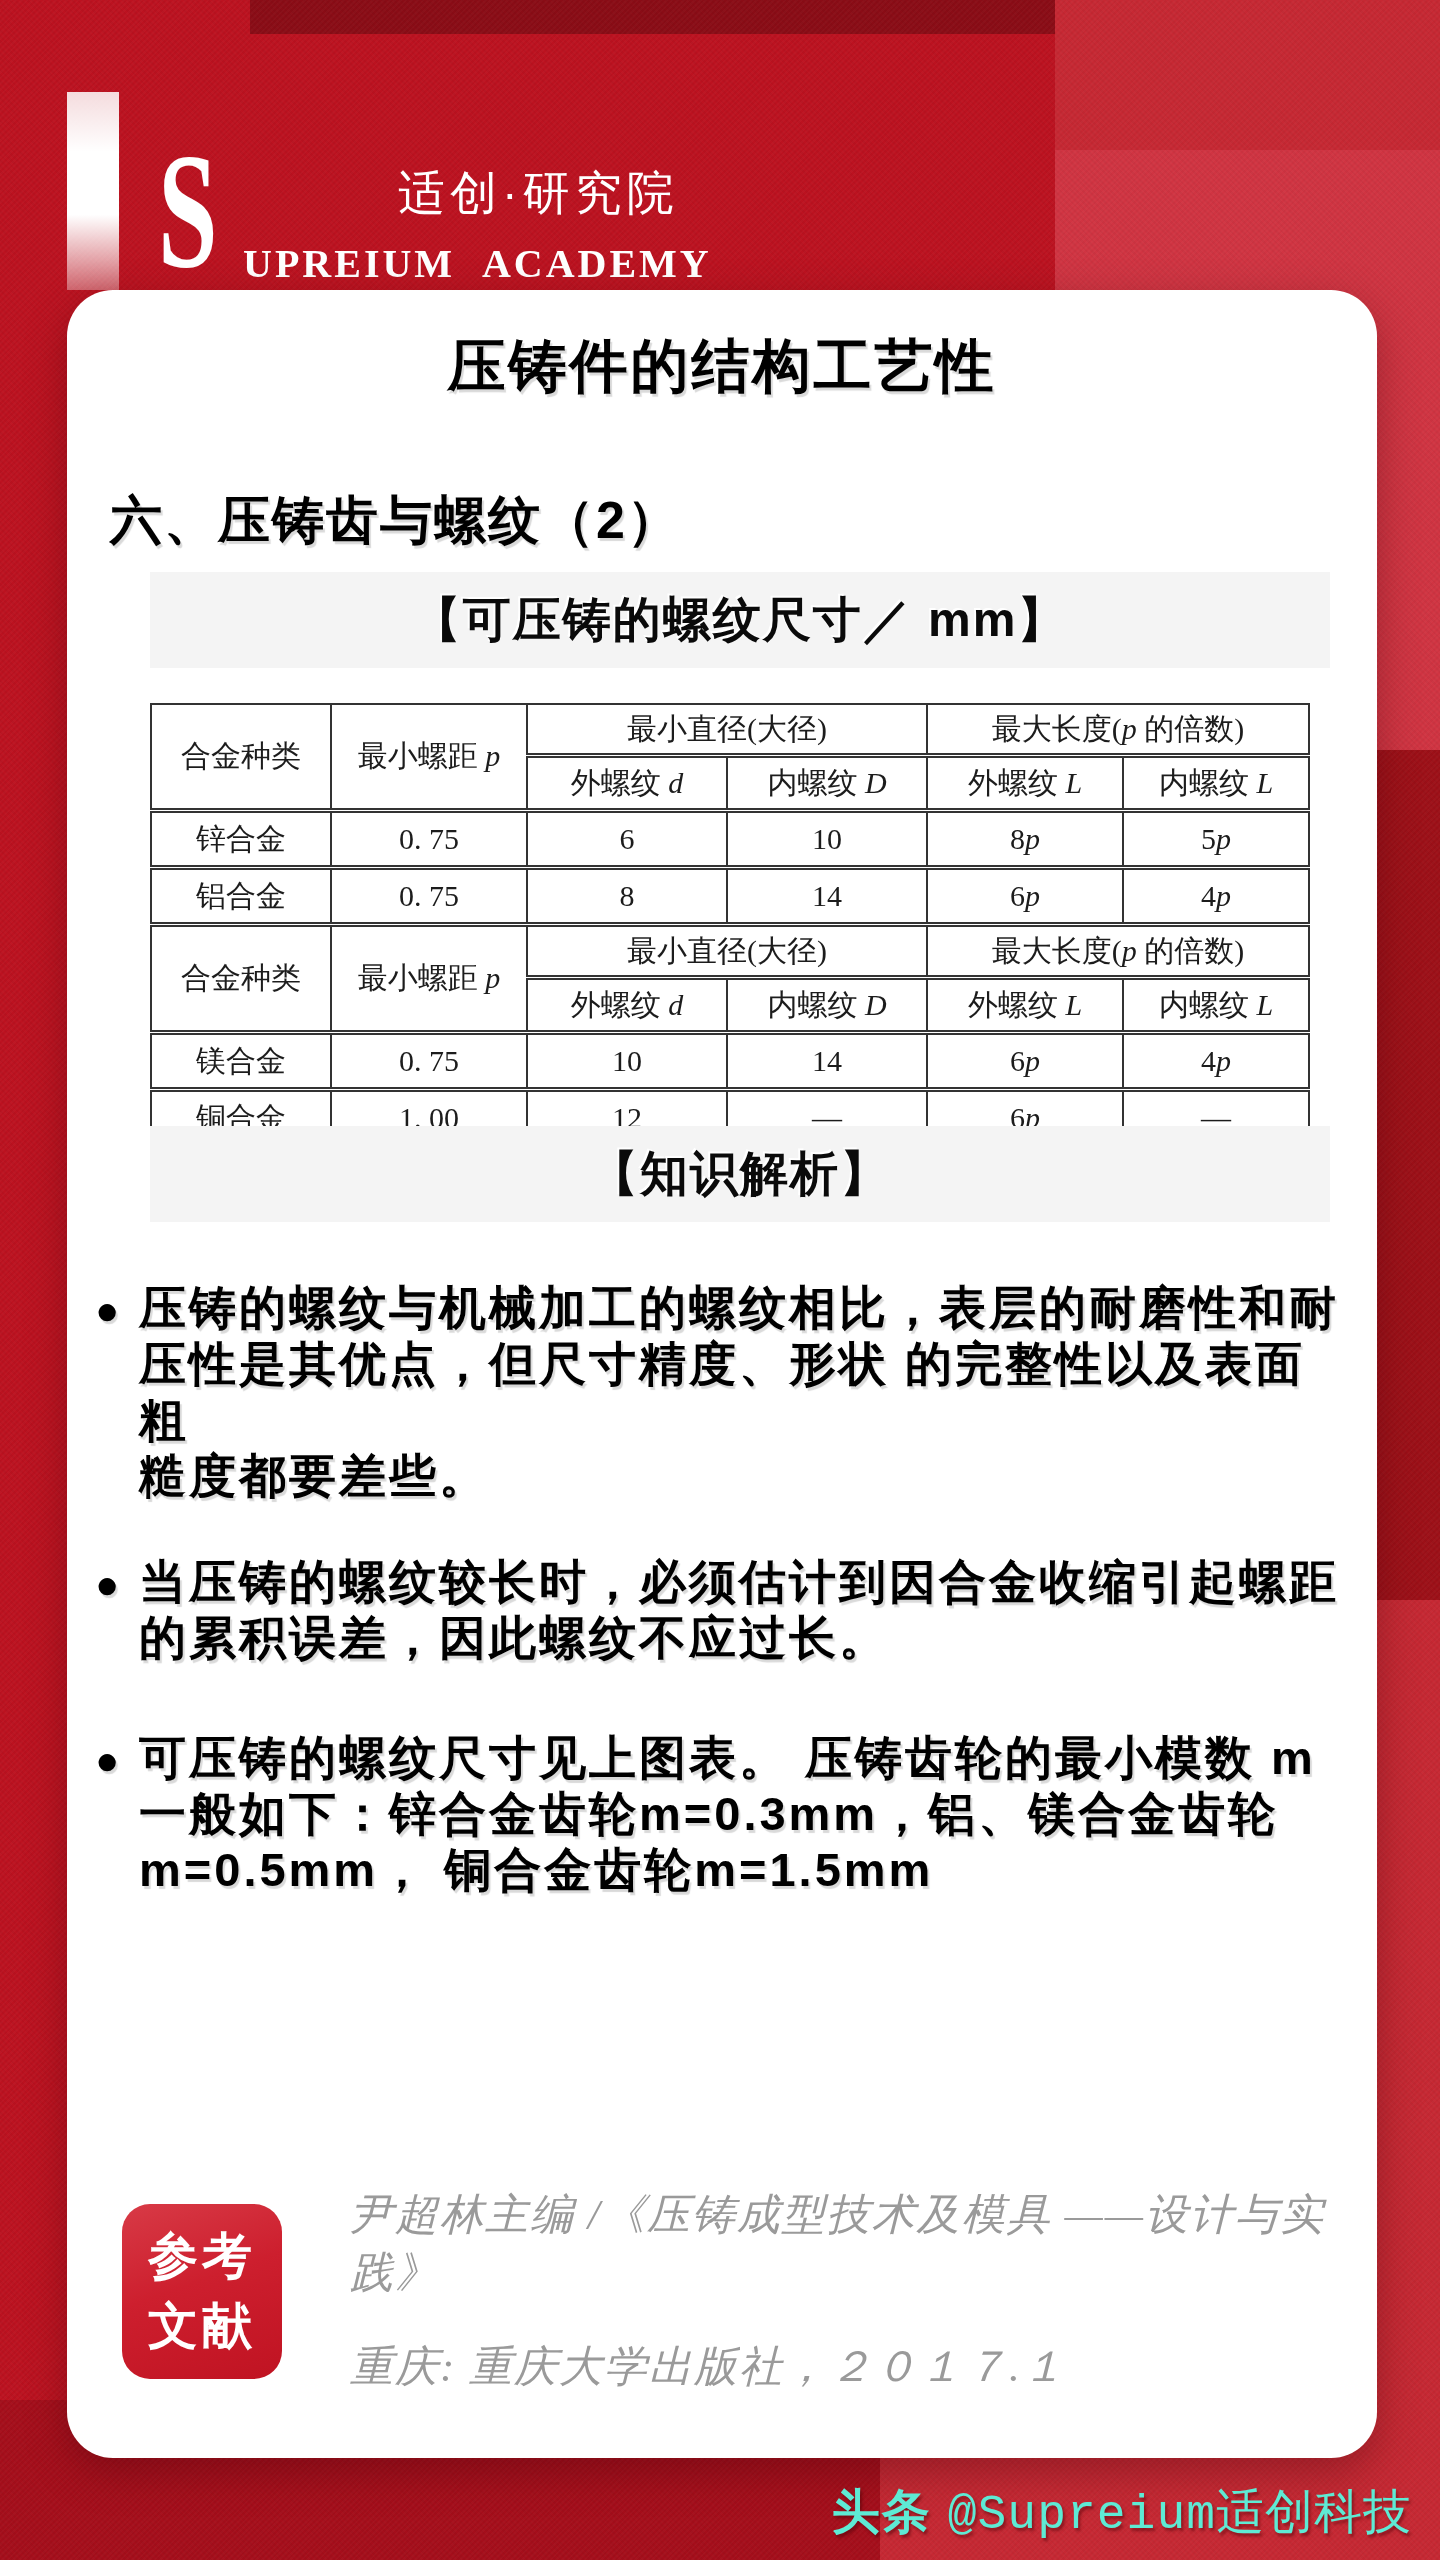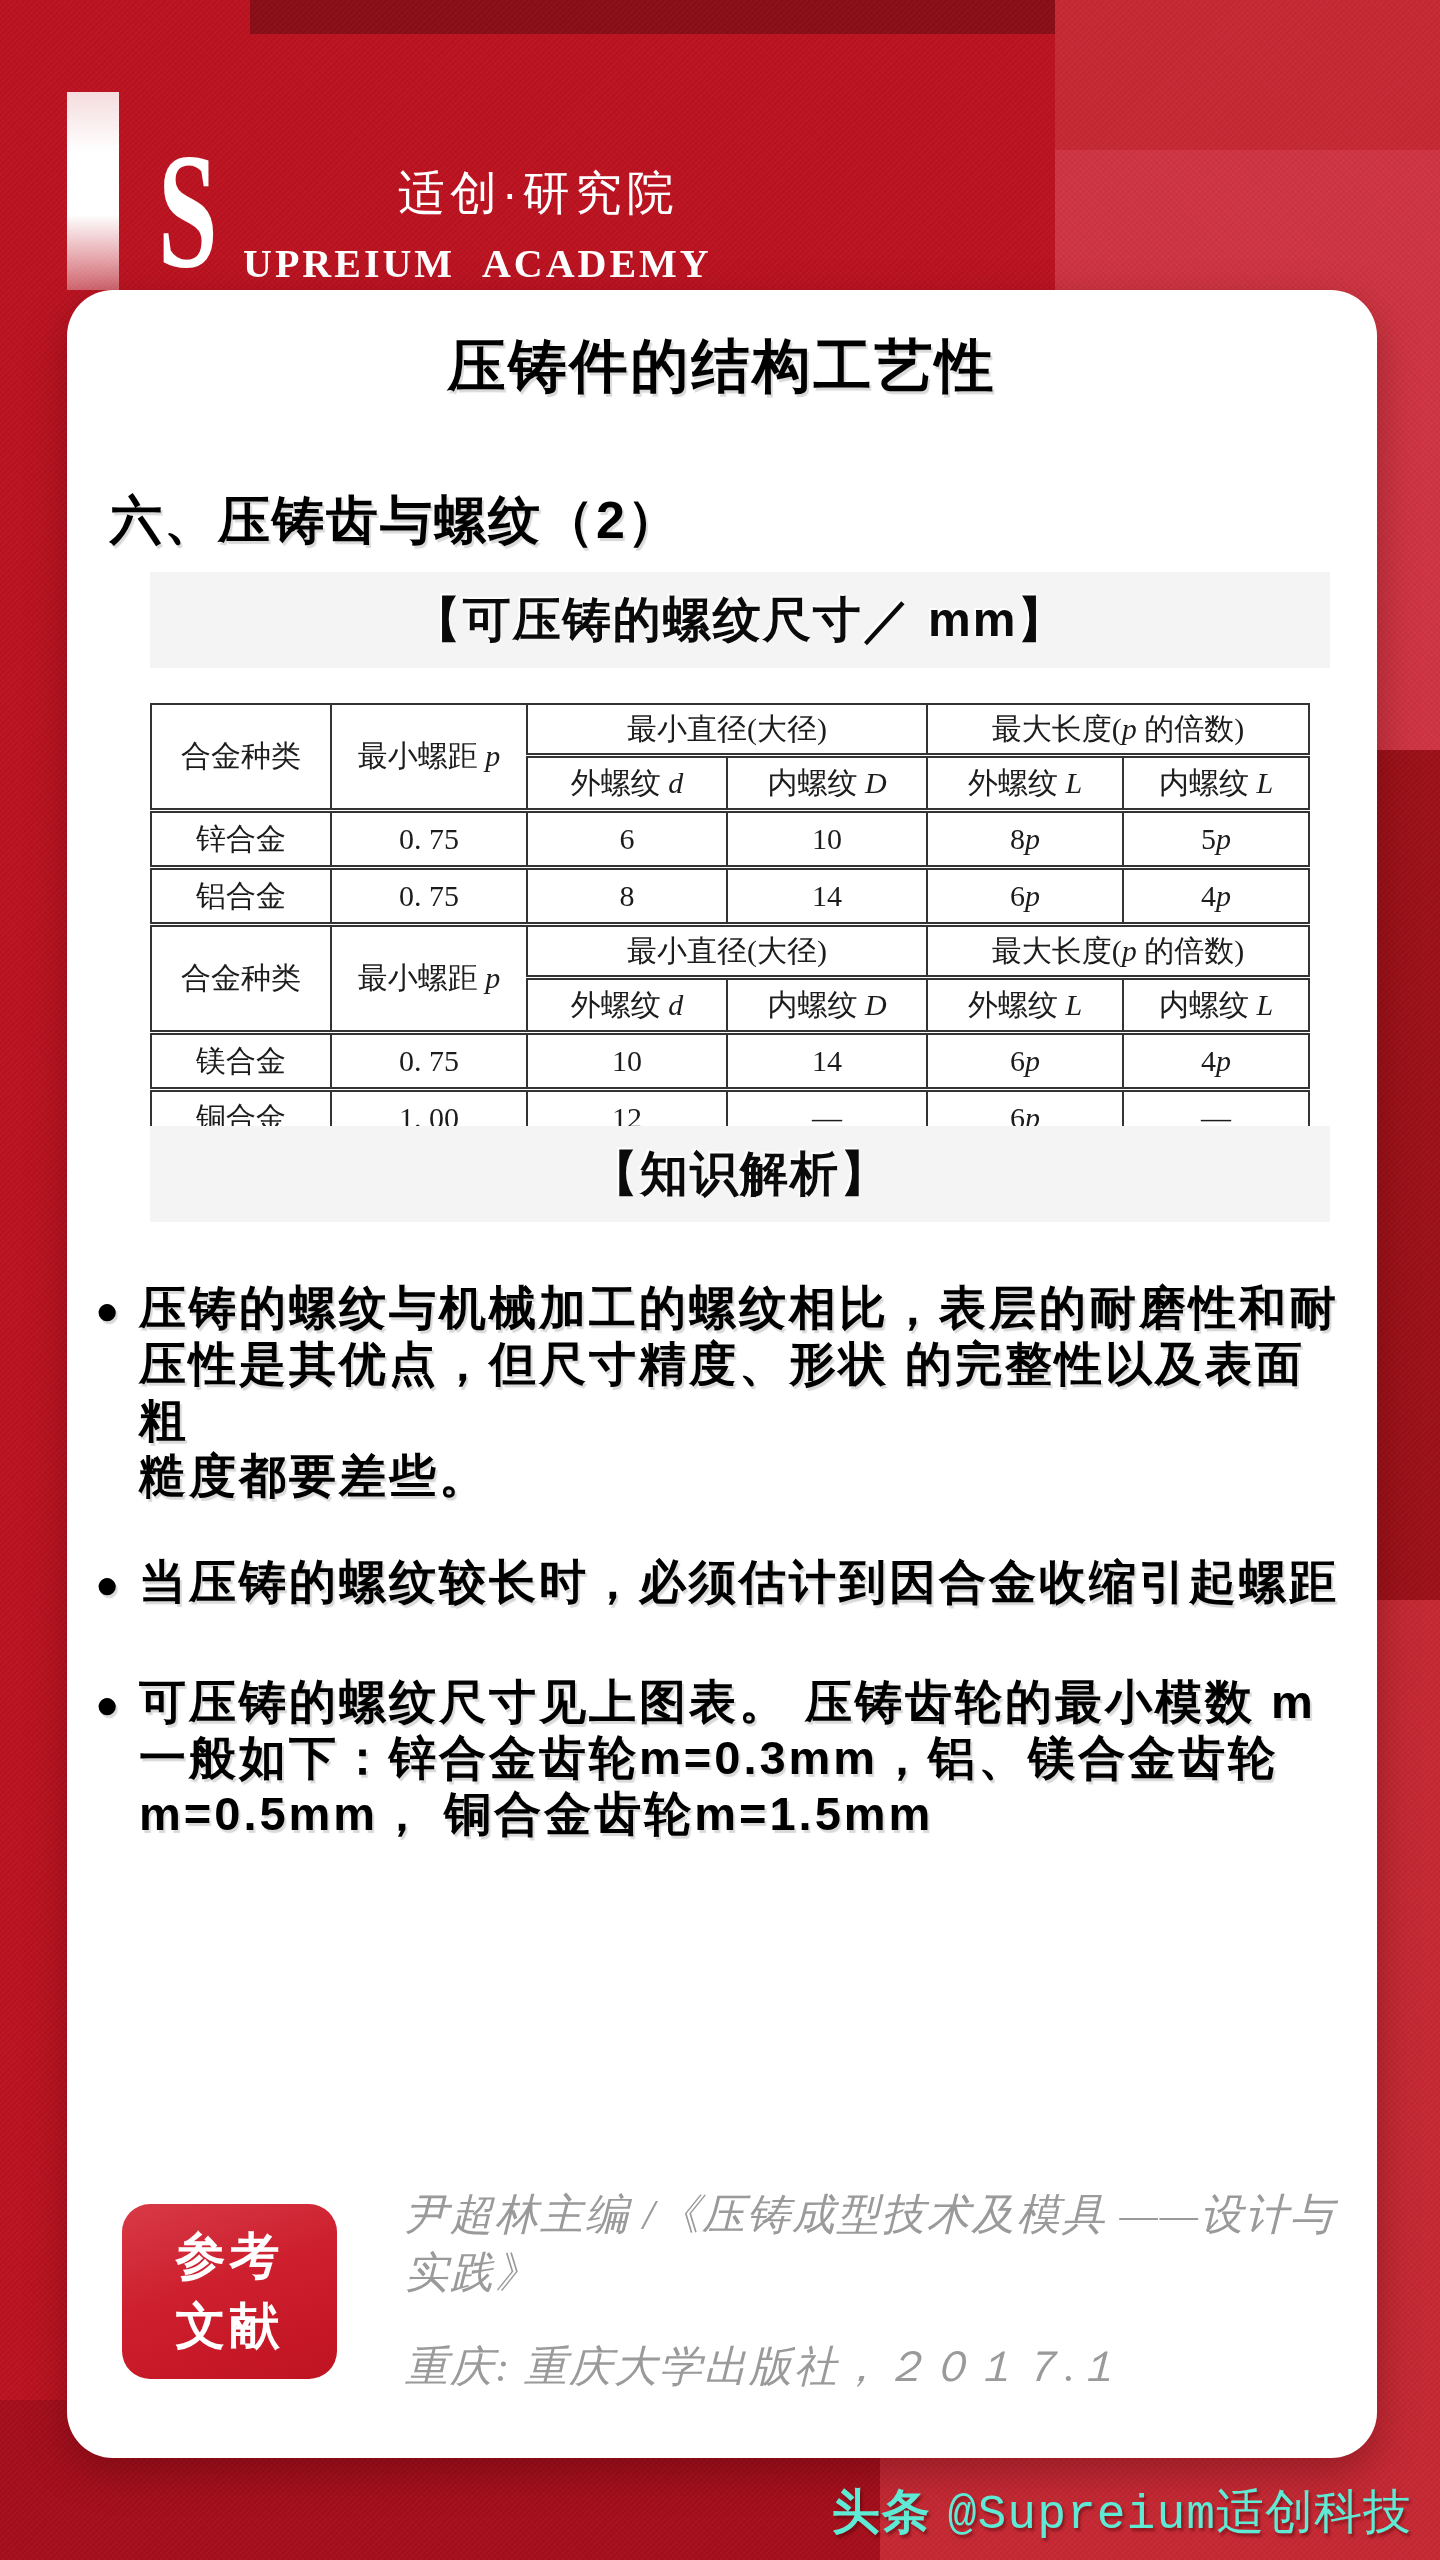--- a/index.html
+++ b/index.html
@@ -86,21 +86,21 @@
   .bullets{position:absolute;top:990px;left:32px;width:1245px;color:#000;}
   .bullet{position:relative;padding-left:40px;font-weight:bold;
     font-size:47px;line-height:56px;letter-spacing:3px;
     text-shadow:2px 3px 1px rgba(0,0,0,.15);}
   .bullet .dot{position:absolute;left:-4px;top:2px;font-size:40px;letter-spacing:0;}
   .bullet-2{margin-top:50px;}
   .bullet-3{margin-top:64px;}
   
   .reference{position:absolute;top:1896px;left:55px;width:1230px;display:flex;align-items:center;}
   .ref-box{
-    width:215px;height:175px;border-radius:28px;flex:0 0 auto;
+    width:160px;height:175px;border-radius:28px;flex:0 0 auto;
     background:linear-gradient(160deg,#d83a46 0%,#cd1f2e 45%,#c01322 100%);
     display:flex;flex-direction:column;align-items:center;justify-content:center;
     color:#fff;font-size:50px;font-weight:bold;line-height:70px;letter-spacing:4px;
   }
   .ref-text{
     margin-left:68px;font-family:"Liberation Serif",serif;font-style:italic;
     color:#9a9a9a;font-size:43px;letter-spacing:2px;
   }
   .ref-line-2{margin-top:36px;}
   
@@ -212,20 +212,21 @@
   <div class="bullets">
     <div class="bullet bullet-1">
       <span class="dot">●</span>
       <div>压铸的螺纹与机械加工的螺纹相比，表层的耐磨性和耐</div>
       <div>压性是其优点，但尺寸精度、形状 的完整性以及表面粗</div>
       <div>糙度都要差些。</div>
     </div>
     <div class="bullet bullet-2">
       <span class="dot">●</span>
       <div>当压铸的螺纹较长时，必须估计到因合金收缩引起螺距</div>
+      <div>的累积误差，因此螺纹不应过长。</div>
     </div>
     <div class="bullet bullet-3">
       <span class="dot">●</span>
       <div>可压铸的螺纹尺寸见上图表。 压铸齿轮的最小模数 m</div>
       <div>一般如下：锌合金齿轮m=0.3mm，铝、镁合金齿轮</div>
       <div>m=0.5mm， 铜合金齿轮m=1.5mm</div>
     </div>
   </div>
 
   <div class="reference">

